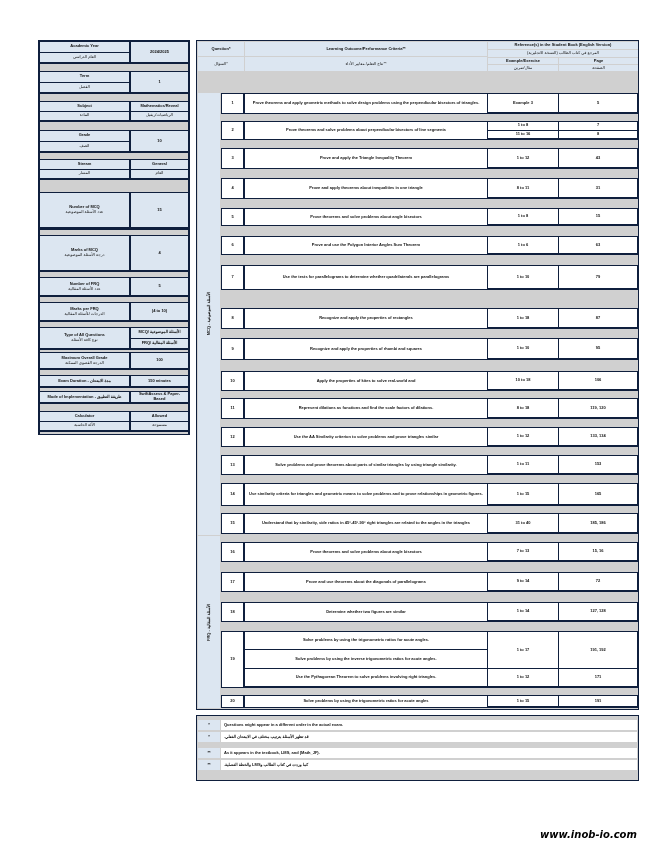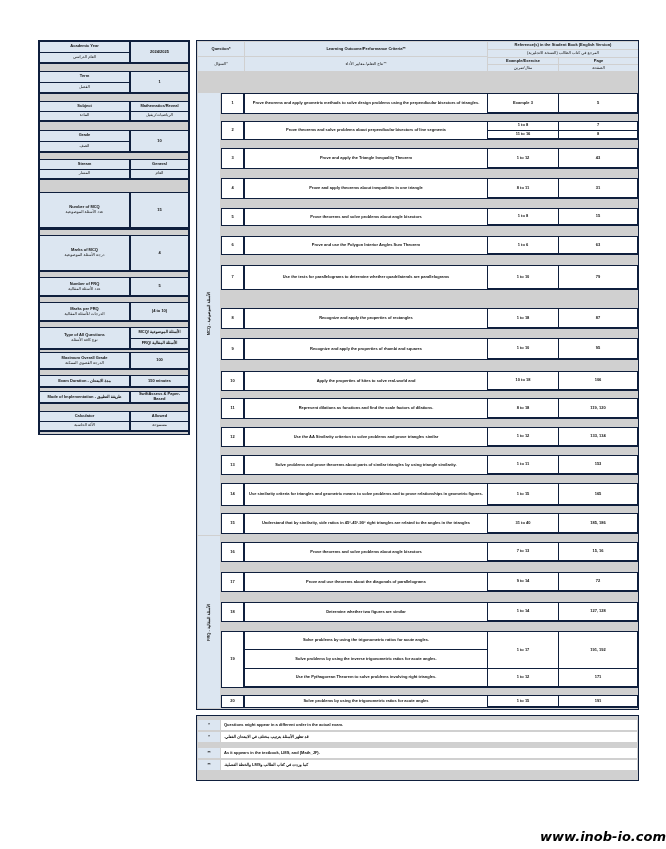--- a/index.html
+++ b/index.html
@@ -8,21 +8,21 @@
   .abs { position:absolute; box-sizing:border-box; }
   .lt { background:#dce6f1; }
   .gr { background:#d0d0d0; }
   .wh { background:#ffffff; }
   .cell { display:flex; align-items:center; justify-content:center; text-align:center;
           line-height:1.15; padding:0 3px; box-sizing:border-box; }
   .b { font-weight:bold; }
   .vert { writing-mode:vertical-rl; transform:rotate(180deg); font-weight:bold; font-size:4px; }
   .fn-left { justify-content:flex-start; text-align:left; }
   .fn-right { justify-content:flex-end; text-align:right; direction:rtl; }
-  .watermark { font-family:"DejaVu Sans", sans-serif; font-weight:bold; font-style:italic; font-size:13px; color:#000; }
+  .watermark { font-family:"DejaVu Sans", sans-serif; font-weight:bold; font-style:italic; font-size:10px; color:#000; }
 </style>
 </head>
 <body>
 
 <div id="info" class="abs" style="left:38px;top:40px;width:152px;height:395px;background:#0f1f3d;">
     <div class="abs gr" style="left:2px;top:24px;width:148px;height:7px;"></div>
     <div class="abs gr" style="left:2px;top:54px;width:148px;height:7px;"></div>
     <div class="abs gr" style="left:2px;top:82px;width:148px;height:8px;"></div>
     <div class="abs gr" style="left:2px;top:113px;width:148px;height:6px;"></div>
     <div class="abs gr" style="left:2px;top:140px;width:148px;height:12px;"></div>

